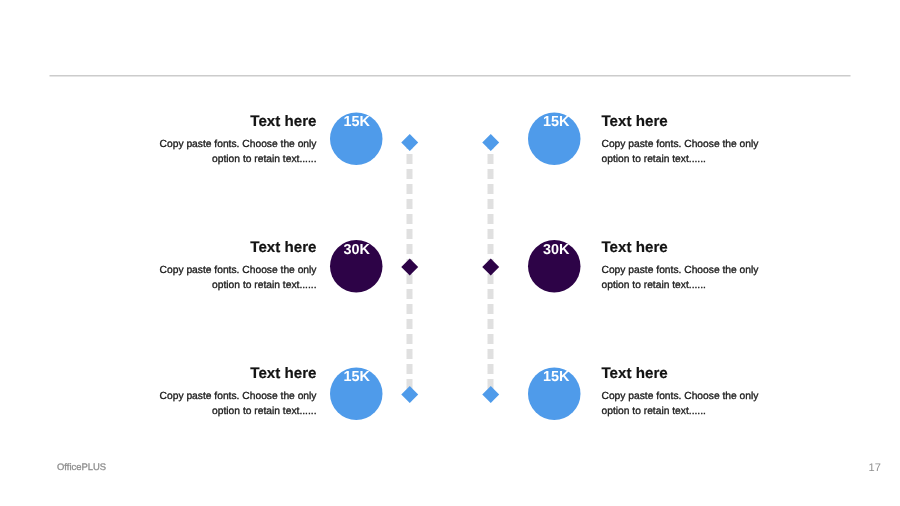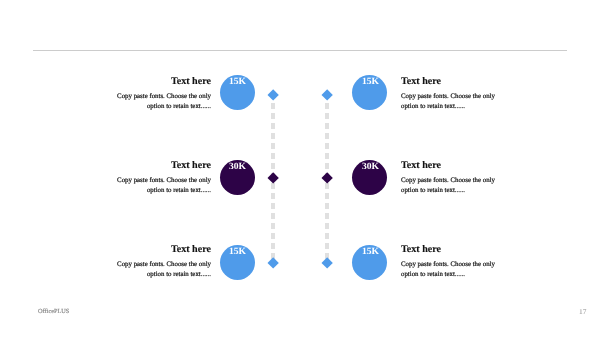--- a/index.html
+++ b/index.html
@@ -1,17 +1,17 @@
 <!DOCTYPE html>
 <html><head>
 <meta charset="utf-8">
 <style>
   html,body{margin:0;padding:0;}
   body{width:600px;height:337px;background:#ffffff;font-family:"Liberation Sans",sans-serif;overflow:hidden;-webkit-font-smoothing:antialiased;}
-  .slide{position:relative;width:524px;height:337px;background:#fff;font-family:Liberation Serif, serif;}
+  .slide{position:relative;width:524px;height:337px;background:#fff;}
   *{-webkit-font-smoothing:antialiased;text-rendering:geometricPrecision;}
   .title,.body-text,.footer-brand,.page-num,.circle span{will-change:transform;}
   .divider{position:absolute;left:33px;top:50px;width:534px;height:1px;}
   .footer-brand{position:absolute;left:37.8px;top:308.3px;font-size:6.3px;color:#8e8e8e;-webkit-text-stroke:0.2px #8e8e8e;}
   .page-num{position:absolute;left:579px;top:306.6px;font-size:7.4px;color:#8e8e8e;}
   .circle{position:absolute;width:35px;height:35px;border-radius:50%;display:flex;align-items:flex-start;justify-content:center;color:#fff;font-size:9.6px;font-weight:bold;letter-spacing:0px;padding-left:1px;padding-top:1px;box-sizing:border-box;}
   .diamond{position:absolute;width:8.3px;height:8.3px;transform:rotate(45deg);}
   .vline{position:absolute;width:3.6px;background:repeating-linear-gradient(to bottom,var(--dash,#e0e0e0) 0 6.2px,transparent 6.2px 10px);}
   .title{position:absolute;font-size:10.1px;font-weight:bold;color:#131313;-webkit-text-stroke:0.12px #131313;}
   .body-text{position:absolute;font-size:6.85px;color:#1c1c1c;line-height:9.9px;-webkit-text-stroke:0.22px #1c1c1c;}

